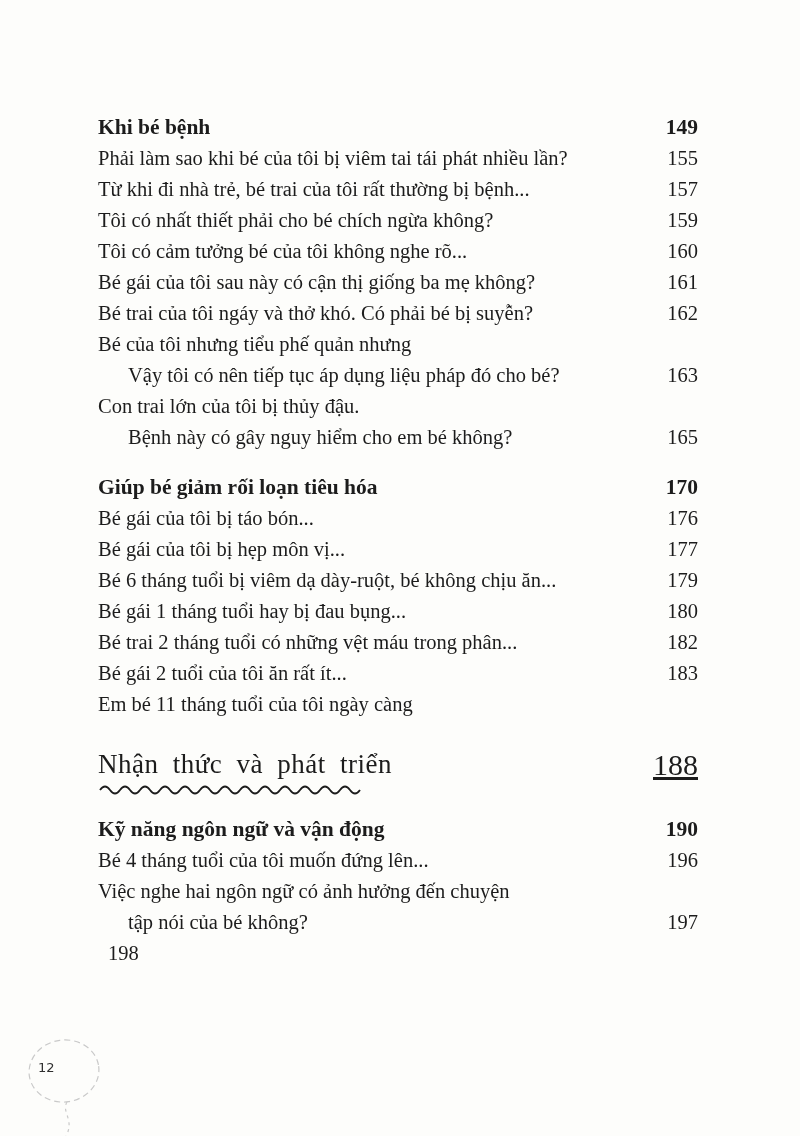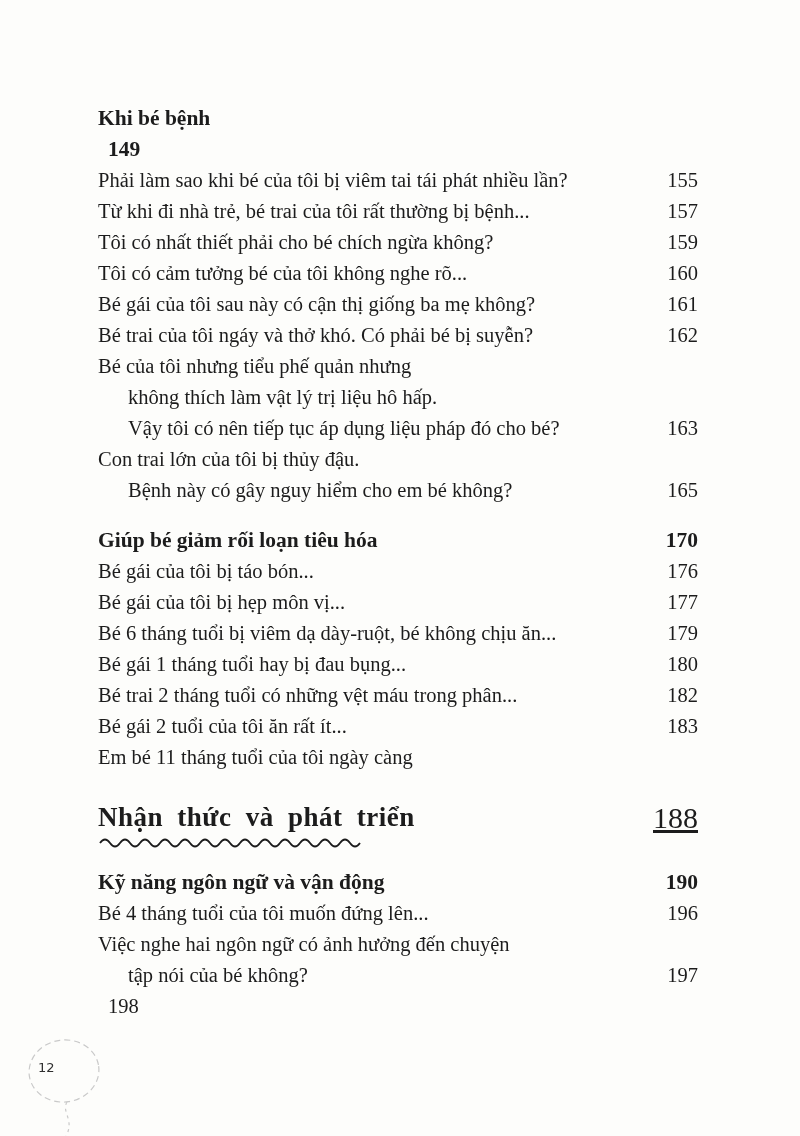--- a/index.html
+++ b/index.html
@@ -20,35 +20,35 @@
     display: flex;
     justify-content: space-between;
     align-items: baseline;
     line-height: 31px;
     font-size: 20.5px;
     white-space: nowrap;
   }
   .row .txt { overflow: hidden; }
   .row .pg { text-align: right; padding-left: 10px; }
   .row.section { font-weight: 700; font-size: 21.5px; margin-top: 19px; }
-  .toc .row:first-child { margin-top: 3px; flex-direction: column; }
+  .toc .row:first-child { margin-top: 12px; }
   .row.indent .txt { padding-left: 30px; }
   .row.chapter {
     position: relative;
     display: block;
     margin-top: 26px;
     margin-bottom: 10px;
   }
   .chapter-text {
     display: block;
     font-size: 27px;
     line-height: 36px;
     letter-spacing: 0.5px;
     word-spacing: 7px;
-    font-weight: 700;
+    font-weight: 400;
   }
   .row.chapter .wave { display: block; margin-top: 1px; }
   .row.chapter .pg {
     position: absolute;
     right: 0; top: 3px;
     font-size: 30px;
     padding-left: 0;
     text-decoration: underline;
   }
   .footer {
@@ -92,24 +92,20 @@
     <div class="row entry">
       <span class="txt">Bé gái của tôi sau này có cận thị giống ba mẹ không?</span>
       <span class="pg">161</span>
     </div>
     <div class="row entry">
       <span class="txt">Bé trai của tôi ngáy và thở khó. Có phải bé bị suyễn?</span>
       <span class="pg">162</span>
     </div>
     <div class="row entry">
       <span class="txt">Bé của tôi nhưng tiểu phế quản nhưng</span>
-      <span class="pg"></span>
-    </div>
-    <div class="row entry indent">
-      <span class="txt">không thích làm vật lý trị liệu hô hấp.</span>
       <span class="pg"></span>
     </div>
     <div class="row entry indent">
       <span class="txt">Vậy tôi có nên tiếp tục áp dụng liệu pháp đó cho bé?</span>
       <span class="pg">163</span>
     </div>
     <div class="row entry">
       <span class="txt">Con trai lớn của tôi bị thủy đậu.</span>
       <span class="pg"></span>
     </div>

